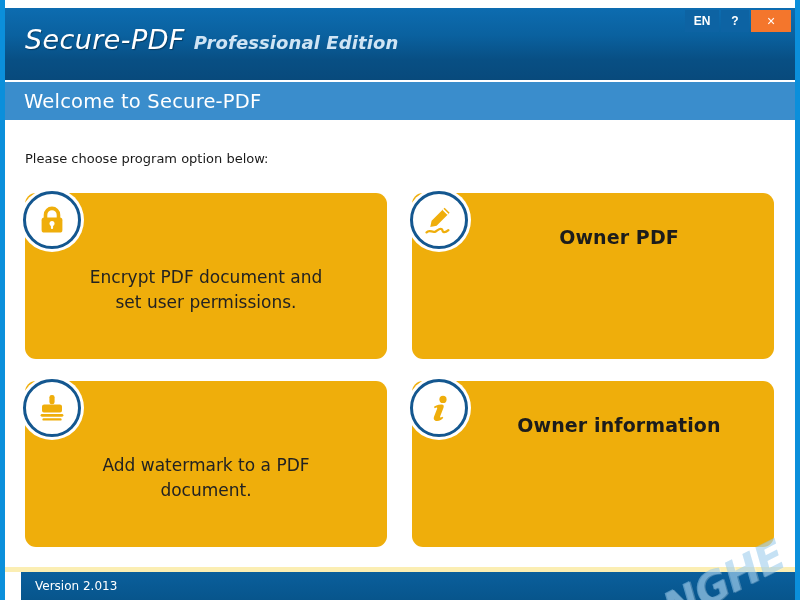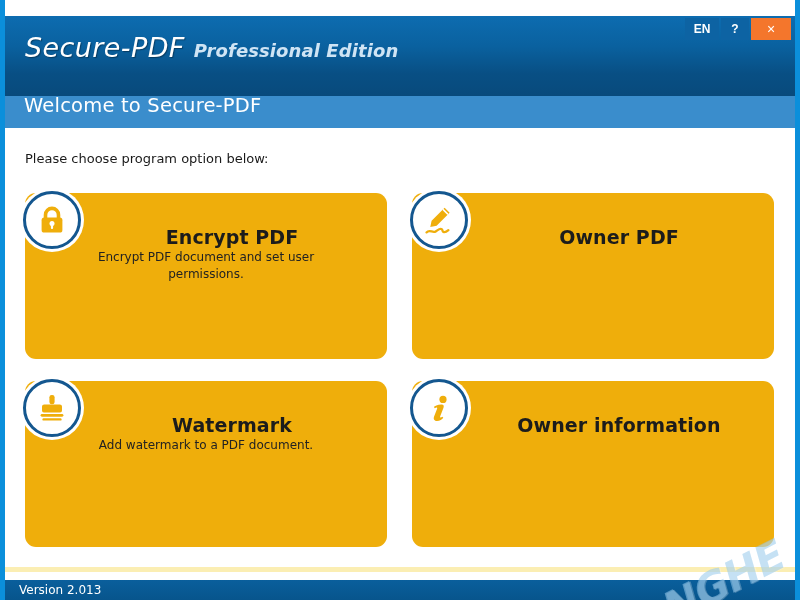--- a/index.html
+++ b/index.html
@@ -28,23 +28,23 @@
     height: 600px;
     background: #0b8fdb;
     z-index: 30;
   }
   .edge-left  { left: 0; }
   .edge-right { right: 0; }
 
   
   .titlebar {
     position: absolute;
-    left: 0; top: 16px;
+    left: 0; top: 8px;
     width: 800px;
-    height: 80px;
+    height: 72px;
     background: linear-gradient(180deg, #0d6cb0 0%, #0a619f 38%, #084f84 72%, #084a7c 100%);
     z-index: 20;
   }
   .titlebar-inner {
     position: absolute;
     left: 5px; top: 0; right: 5px; bottom: 0;
   }
   .brand {
     position: absolute;
     left: 20px;
@@ -118,21 +118,21 @@
     height: 13px;
     background: #ffffff;
     z-index: 18;
   }
 
   
   .welcome-band {
     position: absolute;
     left: 5px; right: 5px;
     top: 82px;
-    height: 46px;
+    height: 38px;
     background: #3a8dcc;
     z-index: 15;
   }
   .welcome-title {
     position: absolute;
     left: 19px;
     top: 50%;
     transform: translateY(-50%);
     font-size: 19.5px;
     color: #ffffff;
@@ -200,41 +200,41 @@
     text-align: center;
     font-size: 19px;
     font-weight: 700;
     color: #1c1c1c;
     letter-spacing: 0.1px;
   }
   .card-desc {
     position: absolute;
     left: 50px;
     right: 50px;
-    top: 56px;
+    top: 72px;
     text-align: center;
-    font-size: 12px;
+    font-size: 17px;
     line-height: 1.45;
     color: #222222;
   }
 
   
   .strip-yellow-bottom {
     position: absolute;
     left: 5px; right: 5px;
     bottom: 28px;
     height: 5px;
     background: #fbeeb3;
     z-index: 18;
   }
   .statusbar {
     position: absolute;
-    left: 5px; right: 5px;
+    left: 21px; right: 5px;
     bottom: 0;
-    height: 20px;
+    height: 28px;
     background: linear-gradient(180deg, #0a5f9c 0%, #07558c 100%);
     z-index: 18;
   }
   .status-text {
     position: absolute;
     left: 14px;
     top: 50%;
     transform: translateY(-50%);
     font-size: 12px;
     color: #ffffff;
@@ -298,21 +298,20 @@
 
       <div class="card">
         <div class="card-icon">
           <svg width="34" height="34" viewBox="0 0 34 34" aria-hidden="true">
             <path d="M10.5 15.5 v-3.6 a6.5 6.5 0 0 1 13 0 v3.6" fill="none" stroke="#efae0b" stroke-width="3.6" stroke-linecap="round"></path>
             <rect x="6.6" y="14.6" width="20.8" height="15" rx="2.6" fill="#efae0b"></rect>
             <circle cx="17" cy="20.6" r="2.5" fill="#ffffff"></circle>
             <rect x="15.9" y="21.4" width="2.2" height="4.6" rx="1" fill="#ffffff"></rect>
           </svg>
         </div>
-        <div class="card-title">Encrypt PDF</div>
         <div class="card-desc">Encrypt PDF document and set user permissions.</div>
       </div>
 
       <div class="card">
         <div class="card-icon">
           <svg width="34" height="34" viewBox="0 0 34 34" aria-hidden="true">
             <path d="M22.6 4.8 l5.0 5.0 -13.0 13.0 -6.3 1.3 1.3 -6.3 z" fill="#efae0b"></path>
             <path d="M21.0 6.4 l5.0 5.0" stroke="#ffffff" stroke-width="1.5"></path>
             <path d="M9.0 24.1 l1.4 1.4" stroke="#ffffff" stroke-width="1.2"></path>
             <path d="M4.5 29.4 c3.2 -3.6 6.0 1.0 9.2 -1.0 c2.4 -1.5 4.2 -3.6 6.0 -2.2 c1.4 1.1 0.2 2.6 2.1 2.9 c1.7 0.3 3.4 -0.9 4.6 -1.9" fill="none" stroke="#efae0b" stroke-width="2.3" stroke-linecap="round"></path>
@@ -323,21 +322,20 @@
 
       <div class="card">
         <div class="card-icon">
           <svg width="34" height="34" viewBox="0 0 34 34" aria-hidden="true">
             <rect x="14.4" y="4.0" width="5.2" height="9.2" rx="2.3" fill="#efae0b"></rect>
             <path d="M9.2 13.4 h15.6 a2.2 2.2 0 0 1 2.2 2.2 v4.0 a1.9 1.9 0 0 1 -1.9 1.9 h-16.2 a1.9 1.9 0 0 1 -1.9 -1.9 v-4.0 a2.2 2.2 0 0 1 2.2 -2.2 z" fill="#efae0b"></path>
             <rect x="5.6" y="23.0" width="22.8" height="2.7" rx="1.35" fill="#efae0b"></rect>
             <rect x="7.4" y="27.2" width="19.2" height="2.4" rx="1.2" fill="#efae0b"></rect>
           </svg>
         </div>
-        <div class="card-title">Watermark</div>
         <div class="card-desc">Add watermark to a PDF document.</div>
       </div>
 
       <div class="card">
         <div class="card-icon">
           <svg width="34" height="34" viewBox="0 0 34 34" aria-hidden="true">
             <circle cx="21.0" cy="8.4" r="3.6" fill="#efae0b"></circle>
             <path d="M19.5 13.6 c-4.2 0.2 -7.0 1.6 -7.6 2.4 l0.9 1.2 c1.4 -0.9 2.8 -1.1 2.3 0.6 l-3.1 8.0 c-0.9 2.5 0.6 4.2 3.0 4.2 c2.8 0 5.0 -1.6 6.3 -3.2 l-0.9 -1.1 c-1.3 1.0 -2.7 1.3 -2.2 -0.4 l3.3 -8.6 c0.7 -1.9 -0.1 -3.2 -2.0 -3.1 z" fill="#efae0b"></path>
           </svg>
         </div>

